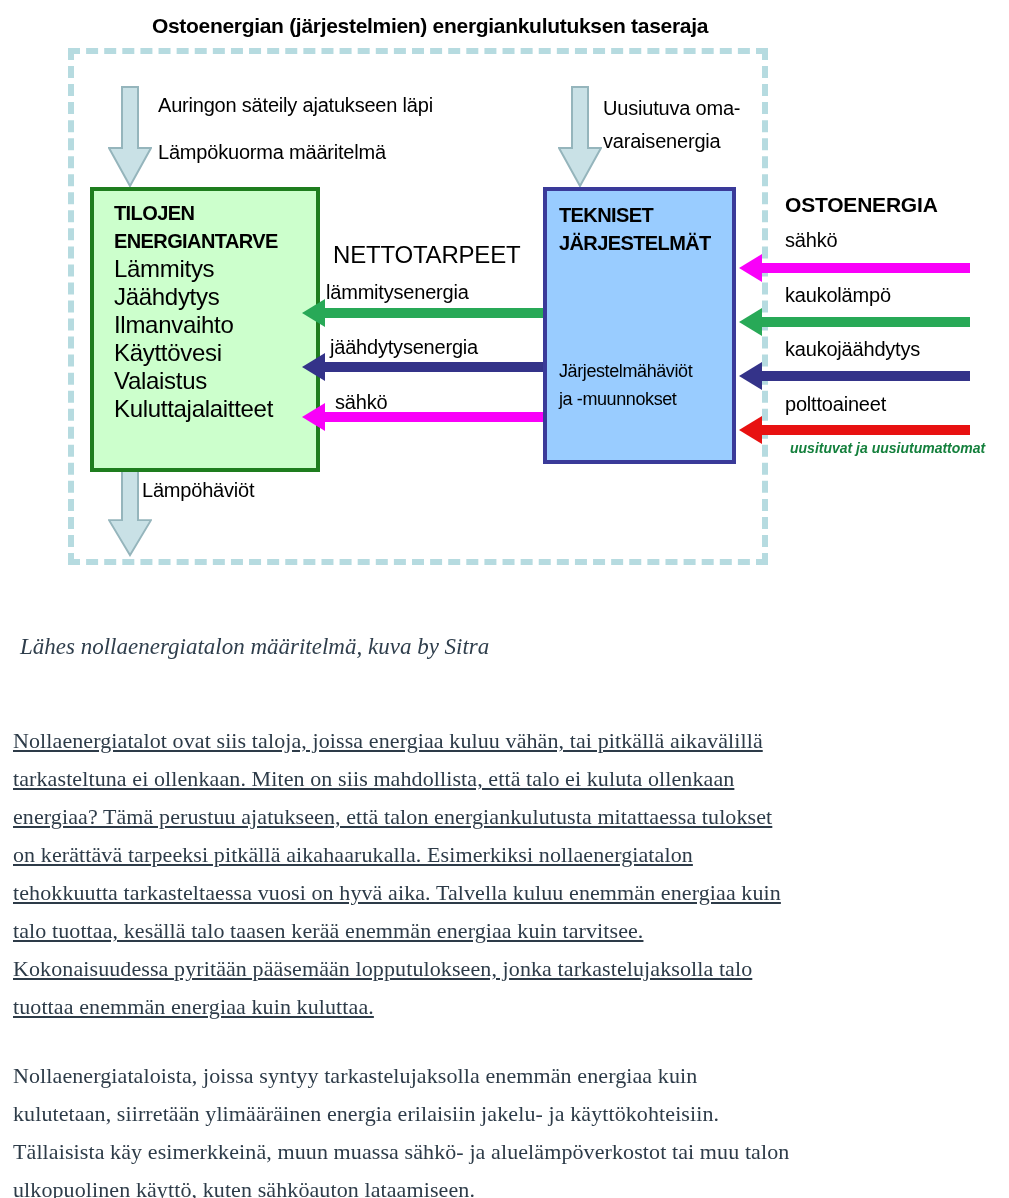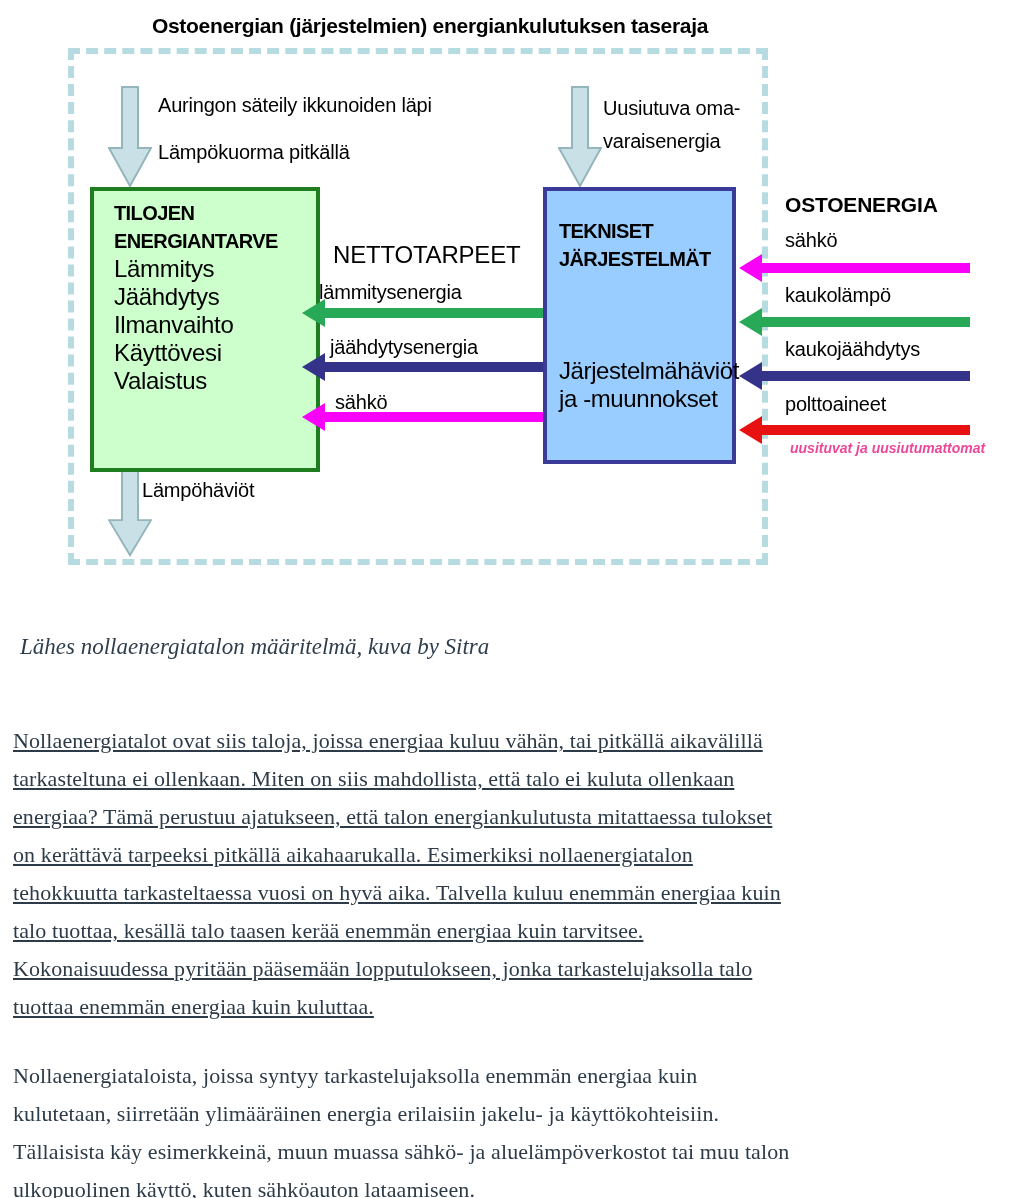--- a/index.html
+++ b/index.html
@@ -7,39 +7,39 @@
         font-family:"Liberation Sans",sans-serif;}
   .pre{white-space:pre-line;}
 
   
   .diagram{position:absolute;left:0;top:0;width:1009px;height:590px;}
   .d-title{position:absolute;left:100px;top:14px;width:660px;text-align:center;
            font-weight:bold;font-size:21px;letter-spacing:-0.3px;color:#000;}
   .dashed-box{position:absolute;left:68px;top:48px;width:688px;height:505px;
               border:6px dashed var(--dashed-border,#b6dbe0);z-index:1;}
   .lbl{position:absolute;font-size:20px;color:#000;letter-spacing:-0.2px;line-height:26px;z-index:6;}
-  .lbl-sm{position:absolute;font-size:14px;font-style:italic;font-weight:600;color:#ec4899;z-index:6;}
+  .lbl-sm{position:absolute;font-size:14px;font-style:italic;font-weight:600;color:#15803d;z-index:6;}
   .section-title{position:absolute;font-size:24px;color:#000;letter-spacing:-0.2px;z-index:6;}
   .section-title.bold{font-weight:bold;font-size:21px;}
 
   .down-arrow{position:absolute;z-index:3;}
 
   .gbox{position:absolute;left:90px;top:187px;width:202px;height:269px;
         background:var(--green-box-fill,#ccffcc);
         border:4px solid var(--green-box-border,#1e7d1e);z-index:4;
         padding:8px 0 0 20px;box-sizing:content-box;}
   .gbox-title{font-weight:bold;font-size:20px;line-height:28px;letter-spacing:-0.6px;color:#000;}
   .gbox-item{font-size:24px;line-height:28px;letter-spacing:-0.3px;color:#000;}
 
   .bbox{position:absolute;left:543px;top:187px;width:185px;height:269px;
         background:var(--blue-box-fill,#99ccff);
         border:4px solid var(--blue-box-border,#3a3a99);z-index:4;}
   .bbox-title{position:absolute;left:12px;top:10px;font-weight:bold;font-size:20px;
-              line-height:28px;letter-spacing:-0.6px;color:#000;margin-top:16px;}
-  .bbox-sub{position:absolute;left:12px;top:166px;font-size:24px;line-height:28px;
+              line-height:28px;letter-spacing:-0.6px;color:#000;}
+  .bbox-sub{position:absolute;left:12px;top:166px;font-size:18px;line-height:28px;
             letter-spacing:-0.4px;color:#000;}
 
   .flow-arrow{position:absolute;height:28px;z-index:5;}
   .flow-arrow .head{position:absolute;left:0;top:0;width:0;height:0;
       border-top:14px solid transparent;border-bottom:14px solid transparent;
       border-right:23px solid var(--c,#000);}
   .flow-arrow .shaft{position:absolute;left:20px;right:0;top:9px;height:10px;
       background:var(--c,#000);}
 
   
@@ -58,49 +58,50 @@
 
   <div class="diagram">
 
     <div class="d-title">Ostoenergian (järjestelmien) energiankulutuksen taseraja</div>
 
     <div class="dashed-box"></div>
 
     <svg class="down-arrow" style="left:108px;top:86px" width="44" height="102" viewBox="0 0 44 102">
       <polygon points="14,1 30,1 30,62 43,62 22,100 1,62 14,62" style="fill:var(--flow-arrow-fill,#c9e1e6);stroke:var(--flow-arrow-stroke,#95b5bc);stroke-width:2"></polygon>
     </svg>
-    <div class="lbl" style="left:158px;top:92px">Auringon säteily ikkunoiden läpi</div>
-    <div class="lbl" style="left:158px;top:139px">Lämpökuorma pitkällä</div>
+    <div class="lbl" style="left:158px;top:92px">Auringon säteily ajatukseen läpi</div>
+    <div class="lbl" style="left:158px;top:139px">Lämpökuorma määritelmä</div>
 
     <svg class="down-arrow" style="left:558px;top:86px" width="44" height="102" viewBox="0 0 44 102">
       <polygon points="14,1 30,1 30,62 43,62 22,100 1,62 14,62" style="fill:var(--flow-arrow-fill,#c9e1e6);stroke:var(--flow-arrow-stroke,#95b5bc);stroke-width:2"></polygon>
     </svg>
     <div class="lbl pre" style="left:603px;top:92px;line-height:33px">Uusiutuva oma-
 varaisenergia</div>
 
     <div class="gbox">
       <div class="gbox-title pre">TILOJEN
 ENERGIANTARVE</div>
       <div class="gbox-item">Lämmitys</div>
       <div class="gbox-item">Jäähdytys</div>
       <div class="gbox-item">Ilmanvaihto</div>
       <div class="gbox-item">Käyttövesi</div>
       <div class="gbox-item">Valaistus</div>
+      <div class="gbox-item">Kuluttajalaitteet</div>
     </div>
 
     <div class="bbox">
       <div class="bbox-title pre">TEKNISET
 JÄRJESTELMÄT</div>
       <div class="bbox-sub pre">Järjestelmähäviöt
 ja -muunnokset</div>
     </div>
 
     <div class="section-title" style="left:333px;top:241px">NETTOTARPEET</div>
 
-    <div class="lbl" style="left:319px;top:279px">lämmitysenergia</div>
+    <div class="lbl" style="left:326px;top:279px">lämmitysenergia</div>
     <div class="flow-arrow" style="left: 302px; top: 299px; width: 241px; --c: #28a957;">
       <span class="head"></span>
       <span class="shaft"></span>
     </div>
 
     <div class="lbl" style="left:330px;top:334px">jäähdytysenergia</div>
     <div class="flow-arrow" style="left: 302px; top: 353px; width: 241px; --c: #343389;">
       <span class="head"></span>
       <span class="shaft"></span>
     </div>

